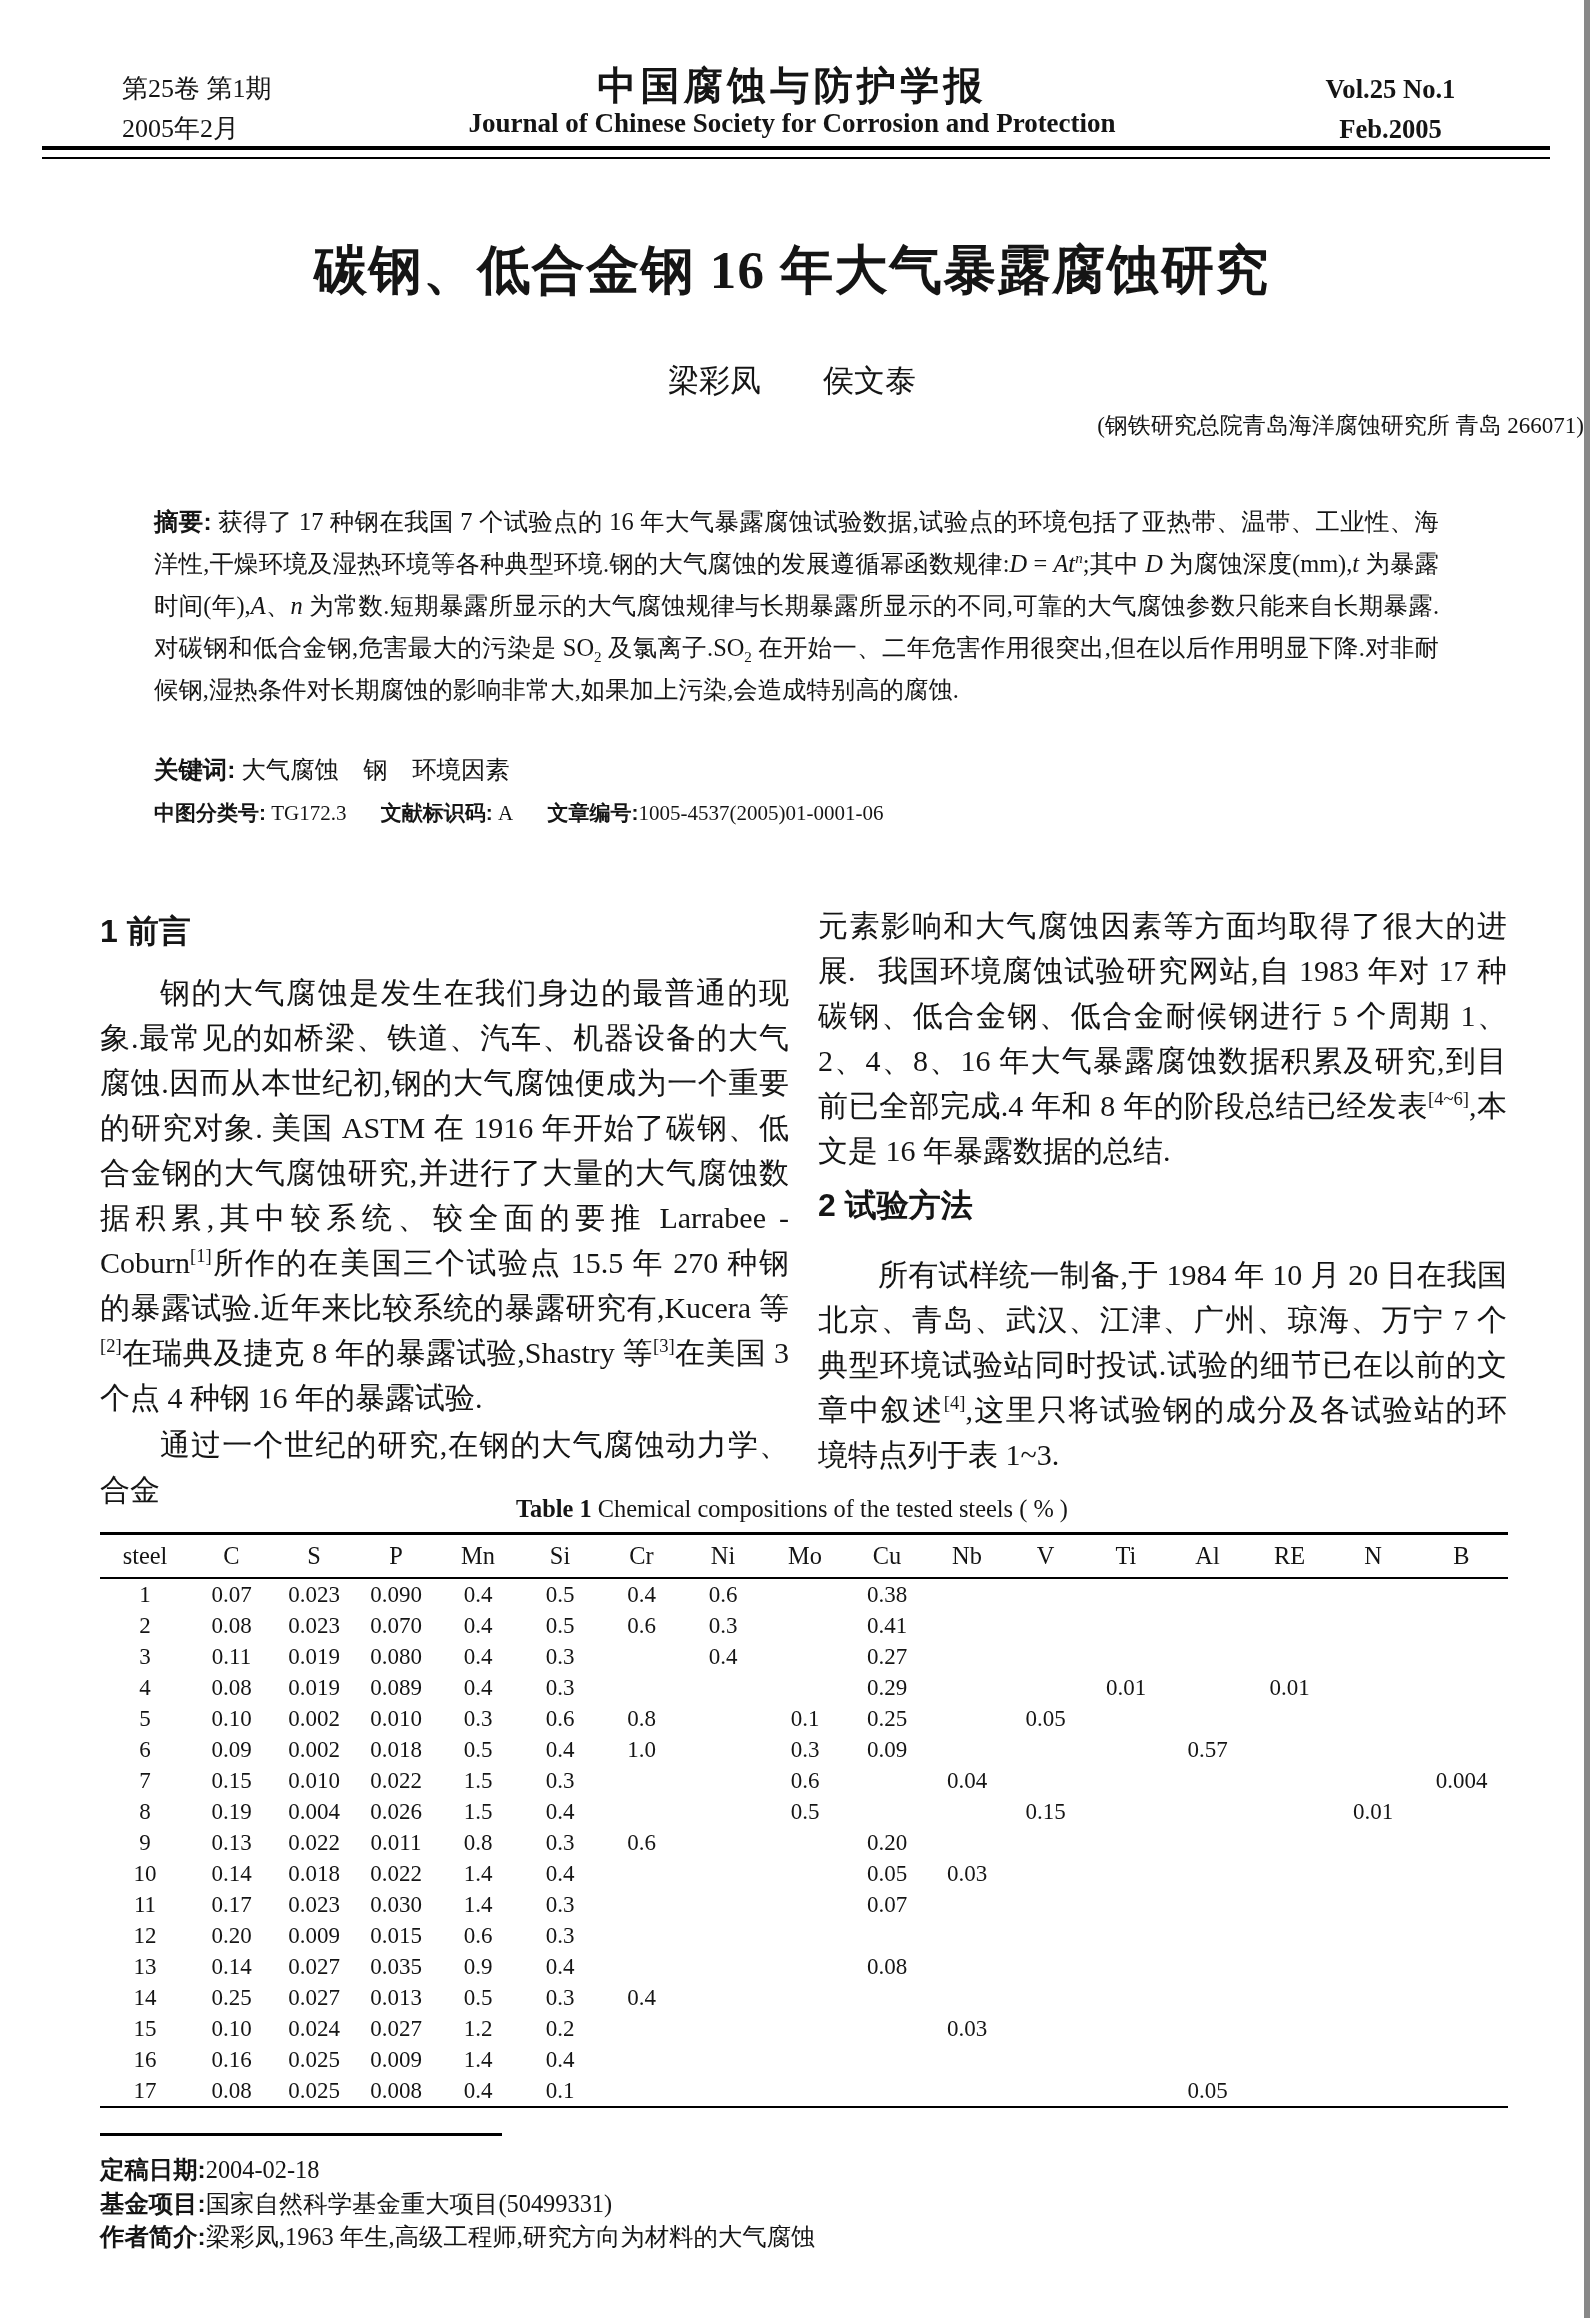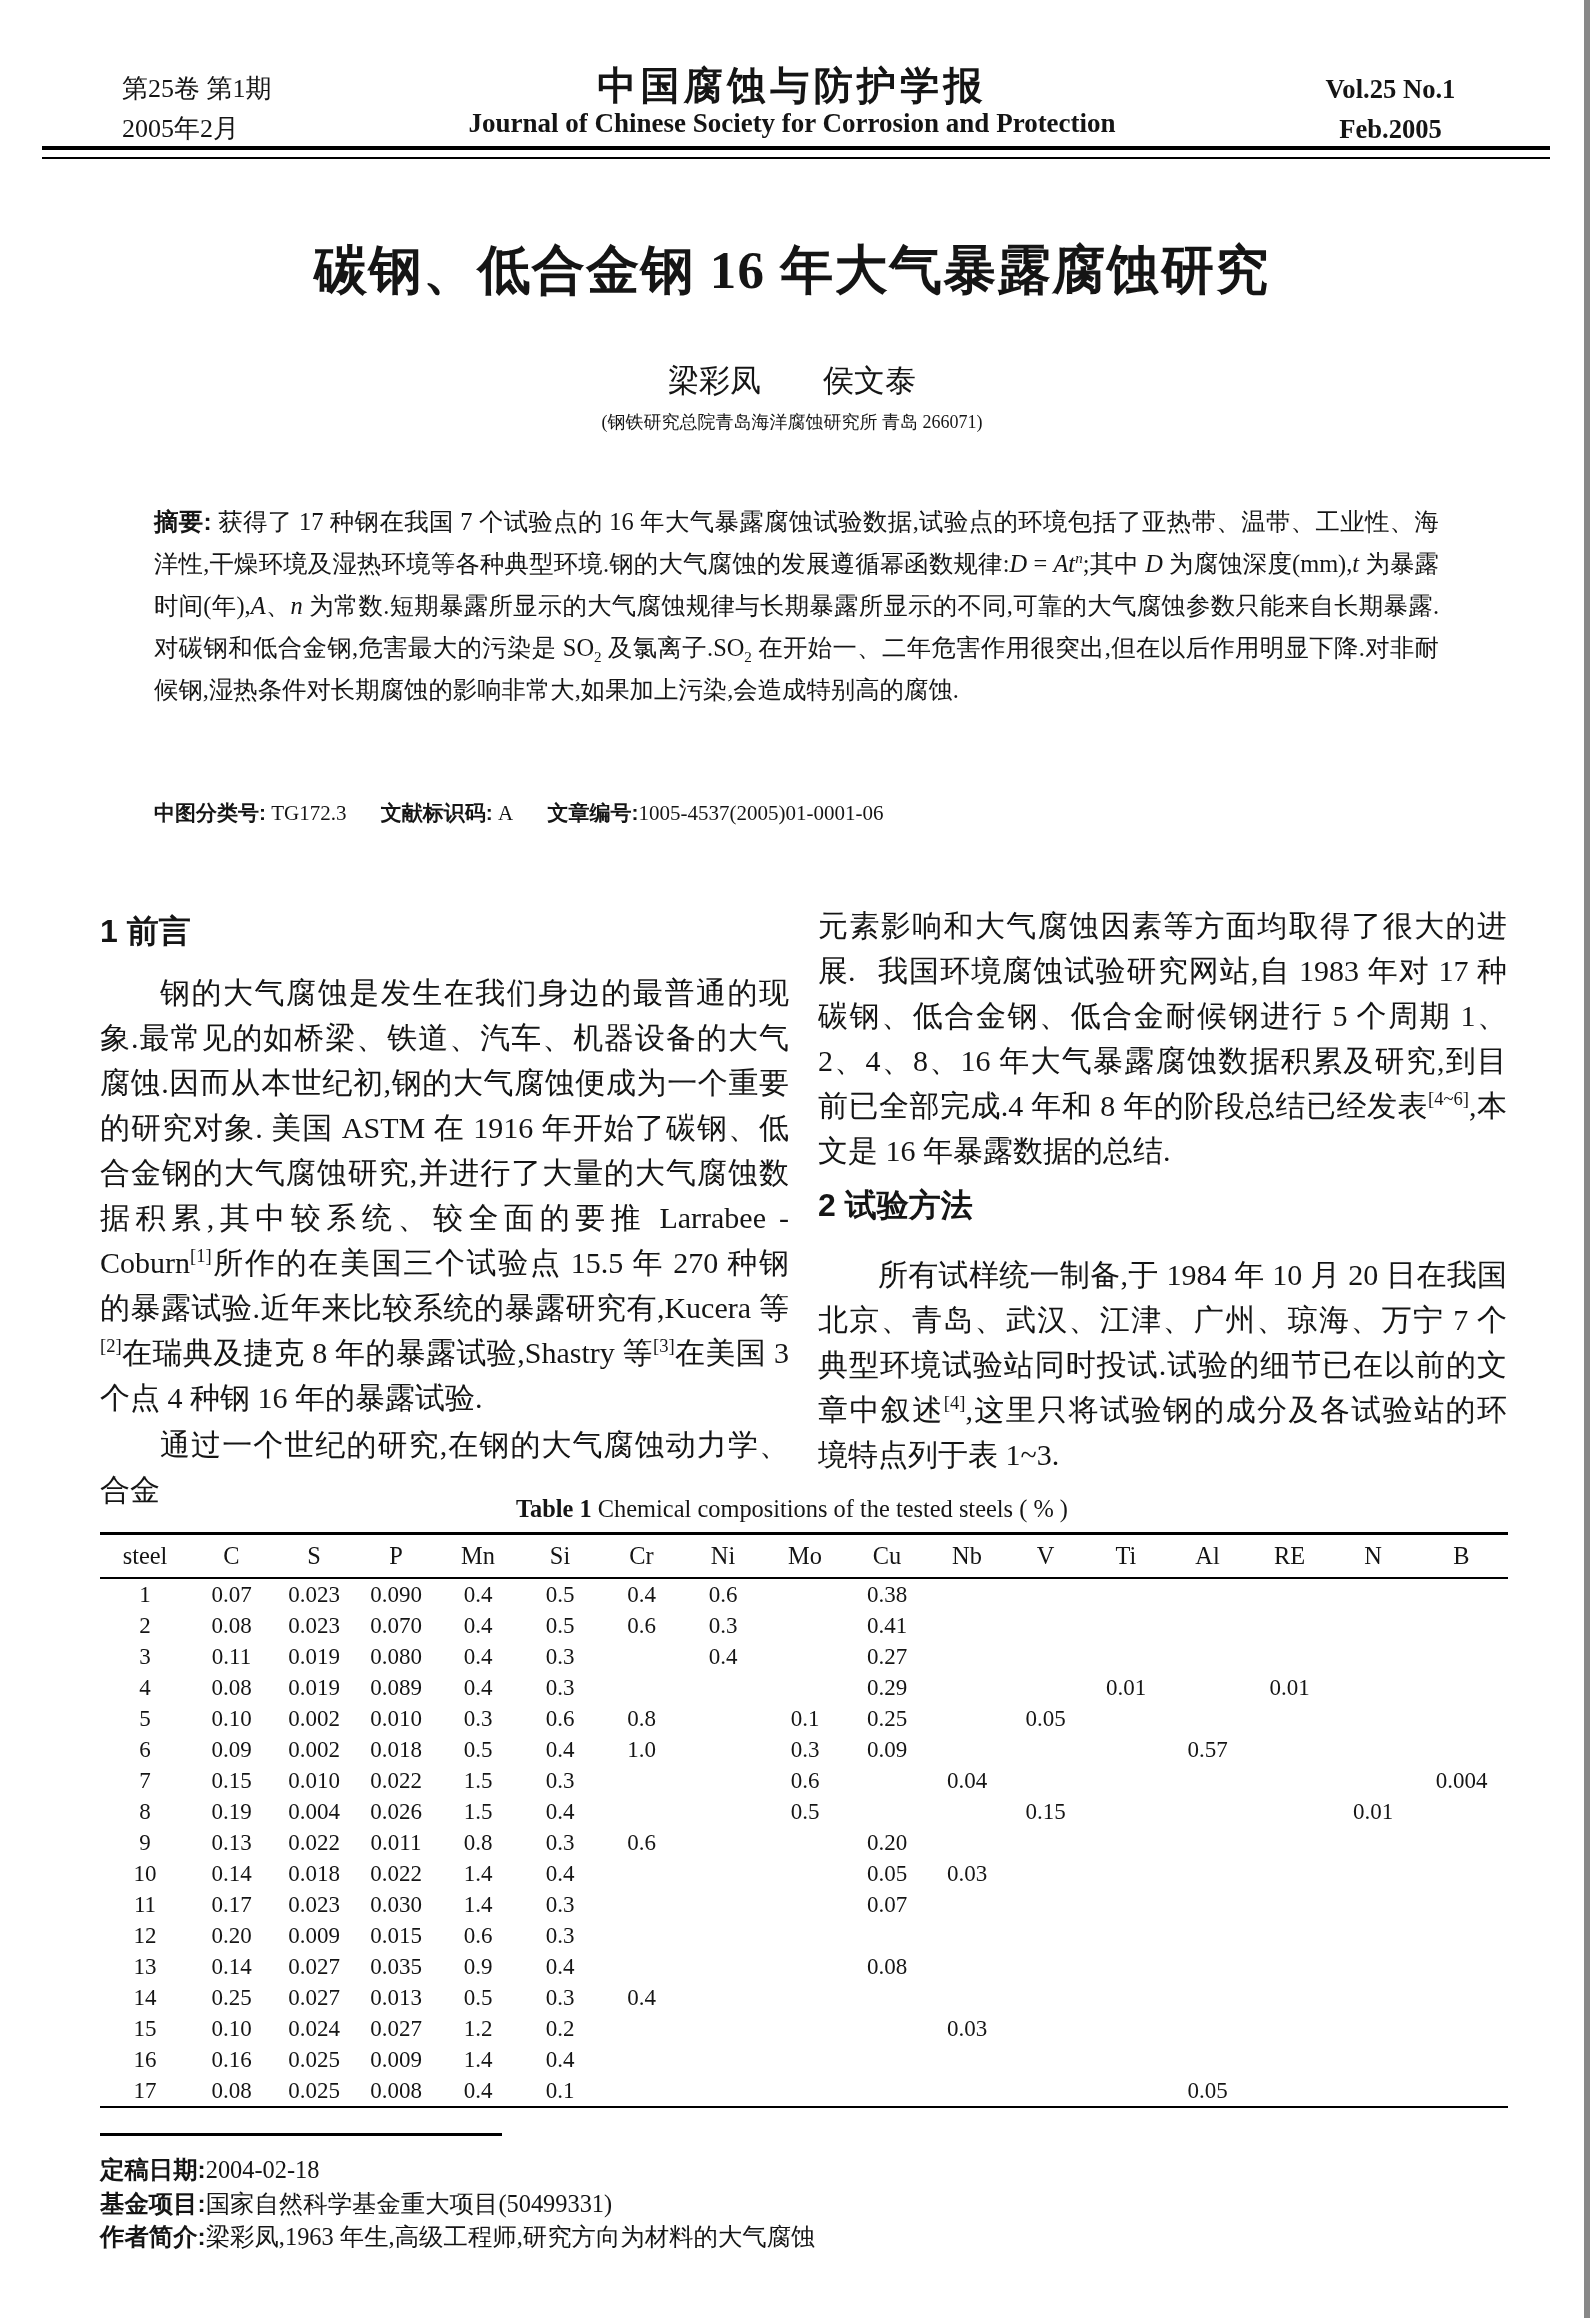--- a/index.html
+++ b/index.html
@@ -22,21 +22,21 @@
   .mast-left{left:122px;top:69px;font-size:26px;line-height:40px;}
   .mast-cn{left:0;right:0;top:59px;text-align:center;font-size:39px;font-weight:bold;letter-spacing:4.3px;}
   .mast-en{left:0;right:0;top:108px;text-align:center;font-size:27px;font-weight:bold;}
   .mast-right{right:86px;top:69px;width:215px;text-align:center;font-size:26.6px;font-weight:bold;line-height:40px;}
   .rule-a{left:42px;width:1508px;top:146px;height:3.6px;background:#000;}
   .rule-b{left:42px;width:1508px;top:157px;height:2.2px;background:#000;}
 
   
   .title{left:0;right:0;top:235px;text-align:center;font-size:53px;font-weight:bold;letter-spacing:1.4px;}
   .authors{left:0;right:0;top:360px;text-align:center;font-size:31px;}
-  .affil{left:0;right:0;top:410px;text-align:center;font-size:18px;}
+  .affil{left:0;right:0;top:410px;text-align:right;font-size:23px;}
   .abstract{left:154px;width:1285px;top:501px;font-size:24.4px;line-height:42px;text-align:justify;}
   .kwline{left:154px;width:1285px;top:749px;font-size:24.4px;line-height:42px;}
   .clcline{left:154px;width:1285px;top:792px;font-size:21px;line-height:42px;}
   .gap{display:inline-block;width:29px;}
 
   
   .h1l{left:100px;top:910px;font-size:32px;}
   .colp{font-size:30px;line-height:45px;text-align:justify;}
   .ind{text-indent:2em;}
   .lp1{left:100px;width:689px;top:970px;}
@@ -84,20 +84,24 @@
   </div>
   <div class="abs rule-a"></div>
   <div class="abs rule-b"></div>
 
   <div class="abs title">碳钢、低合金钢 16 年大气暴露腐蚀研究</div>
   <div class="abs authors">梁彩凤　　侯文泰</div>
   <div class="abs affil">(钢铁研究总院青岛海洋腐蚀研究所 青岛 266071)</div>
 
   <p class="abs abstract"><span class="hei">摘要:</span><span><span> 获得了 17 种钢在我国 7 个试验点的 16 年大气暴露腐蚀试验数据,试验点的环境包括了亚热带、温带、工业性、海洋性,干燥环境及湿热环境等各种典型环境.钢的大气腐蚀的发展遵循幂函数规律:</span><span class="it">D</span><span> = </span><span class="it">At</span><sup class="it">n</sup><span>;其中 </span><span class="it">D</span><span> 为腐蚀深度(mm),</span><span class="it">t</span><span> 为暴露时间(年),</span><span class="it">A</span><span>、</span><span class="it">n</span><span> 为常数.短期暴露所显示的大气腐蚀规律与长期暴露所显示的不同,可靠的大气腐蚀参数只能来自长期暴露.对碳钢和低合金钢,危害最大的污染是 SO</span><sub>2</sub><span> 及氯离子.SO</span><sub>2</sub><span> 在开始一、二年危害作用很突出,但在以后作用明显下降.对非耐候钢,湿热条件对长期腐蚀的影响非常大,如果加上污染,会造成特别高的腐蚀.</span></span></p>
 
+  <div class="abs kwline">
+    <span class="hei">关键词:</span>
+    <span>大气腐蚀　钢　环境因素</span>
+  </div>
   <div class="abs clcline">
     <span class="hei">中图分类号:</span>
     <span>TG172.3</span><span class="gap"></span>
     <span class="hei">文献标识码:</span>
     <span>A</span><span class="gap"></span>
     <span class="hei">文章编号:</span><span>1005-4537(2005)01-0001-06</span>
   </div>
 
   <div class="abs h1l hei">1 前言</div>
   <p class="abs colp ind lp1"><span>钢的大气腐蚀是发生在我们身边的最普通的现象.最常见的如桥梁、铁道、汽车、机器设备的大气腐蚀.因而从本世纪初,钢的大气腐蚀便成为一个重要的研究对象. 美国 ASTM 在 1916 年开始了碳钢、低合金钢的大气腐蚀研究,并进行了大量的大气腐蚀数据积累,其中较系统、较全面的要推 Larrabee - Coburn</span><sup>[1]</sup><span>所作的在美国三个试验点 15.5 年 270 种钢的暴露试验.近年来比较系统的暴露研究有,Kucera 等</span><sup>[2]</sup><span>在瑞典及捷克 8 年的暴露试验,Shastry 等</span><sup>[3]</sup><span>在美国 3 个点 4 种钢 16 年的暴露试验.</span></p>

